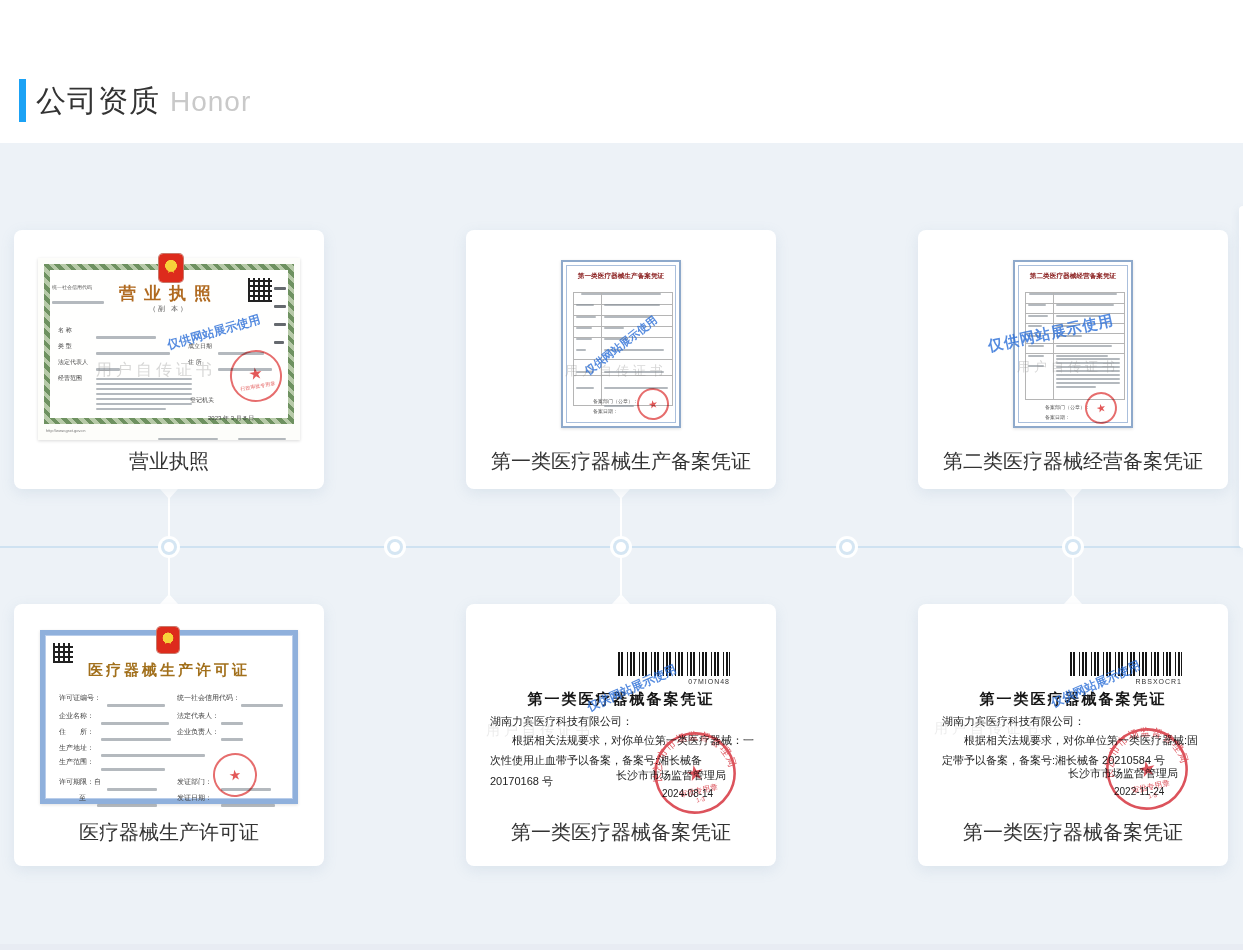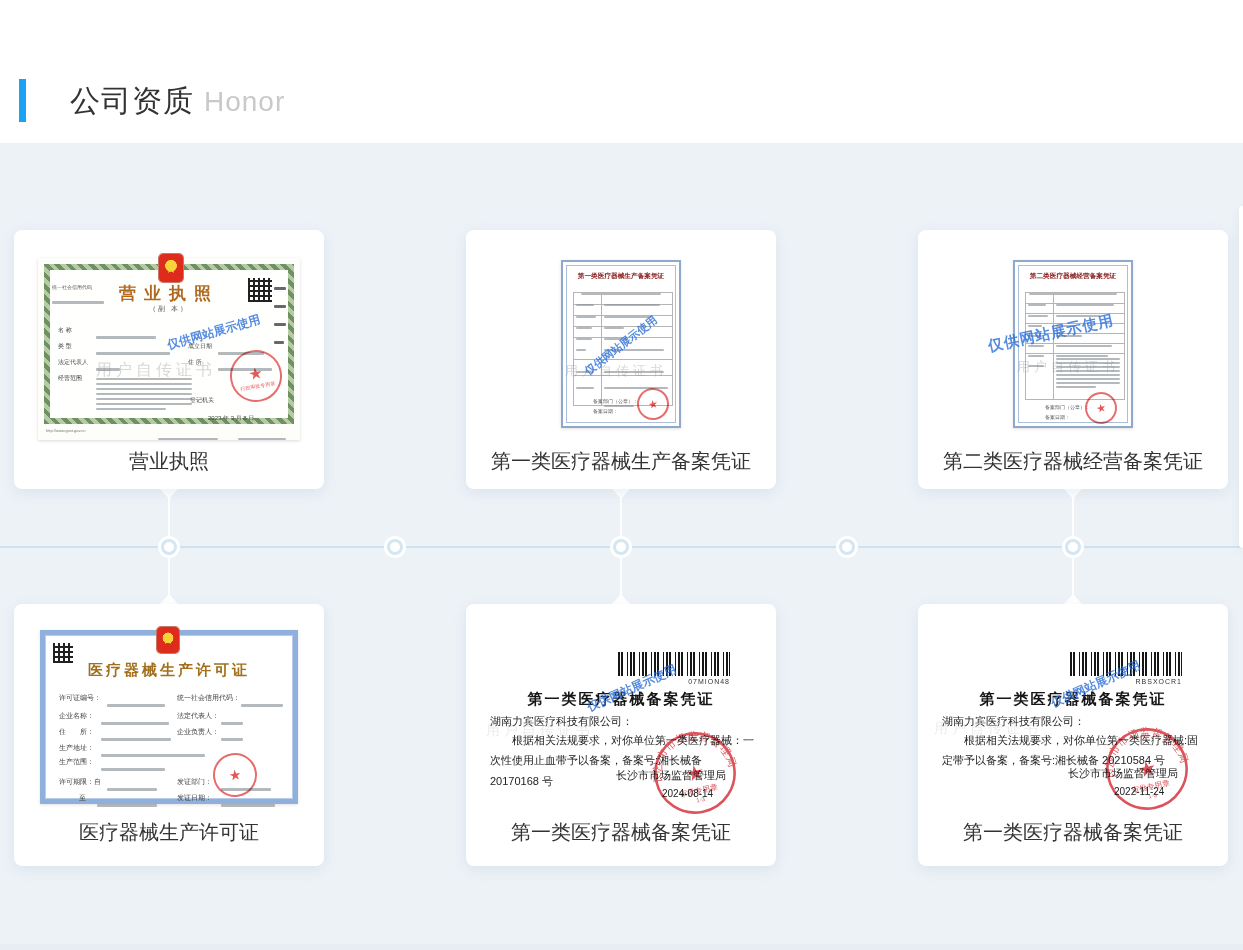--- a/index.html
+++ b/index.html
@@ -2,21 +2,21 @@
 <html><head>
 <meta charset="utf-8">
 <style>
   * { margin:0; padding:0; box-sizing:border-box; }
   html,body { background:#fff; }
   body { font-family:"Liberation Sans","DejaVu Sans",sans-serif; }
   .page { position:relative; width:1243px; height:950px; background:#fff; overflow:hidden; }
 
   
   .hdr-accent { position:absolute; left:19px; top:79px; width:7px; height:43px; background:#1ba2f5; }
-  .hdr-title { position:absolute; left:36px; top:79px; height:43px; line-height:43px; font-size:30px; color:#333; letter-spacing:1px;margin-left:34px; }
+  .hdr-title { position:absolute; left:36px; top:79px; height:43px; line-height:43px; font-size:30px; color:#333; letter-spacing:1px; }
   .hdr-sub { font-size:28px; color:#c9c9c9; margin-left:10px; letter-spacing:1px; }
 
   
   .content-bg { position:absolute; left:0; top:143px; width:1243px; height:801px; background:#edf2f7; }
   .footer-band { position:absolute; left:0; top:944px; width:1243px; height:6px; background:#e8ecf3; }
 
   .timeline { position:absolute; left:0; top:546px; width:1243px; height:2px; background:#cfe2f1; z-index:1; }
   .vline { position:absolute; width:2px; top:489px; height:115px; background:#ffffff; z-index:2; }
   .tri-down { position:absolute; top:489px; width:0; height:0; border-left:9px solid transparent; border-right:9px solid transparent; border-top:10px solid #fff; z-index:3; }
   .tri-up { position:absolute; top:594px; width:0; height:0; border-left:9px solid transparent; border-right:9px solid transparent; border-bottom:10px solid #fff; z-index:3; }

